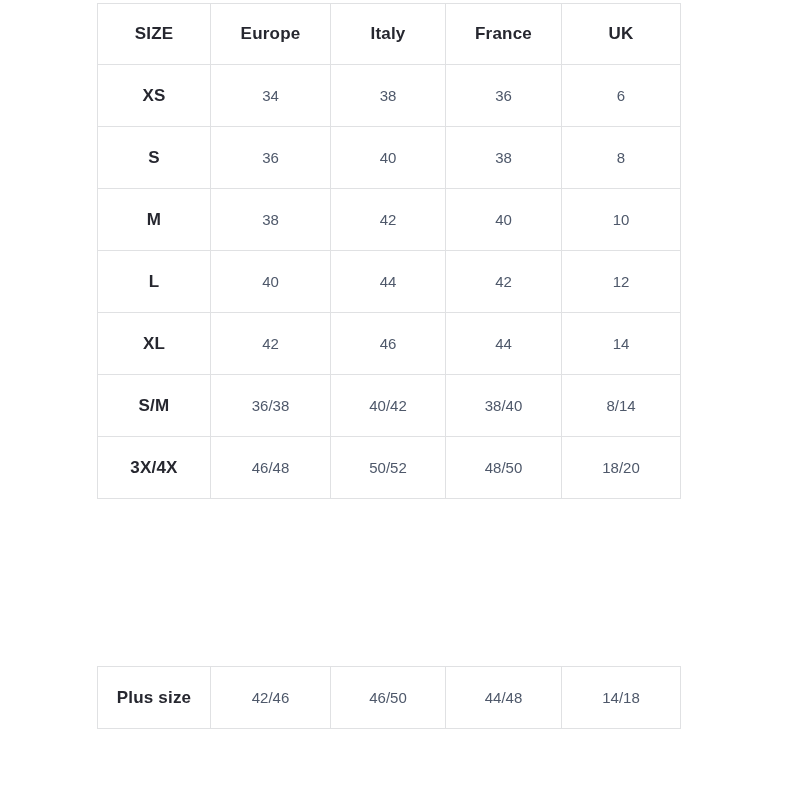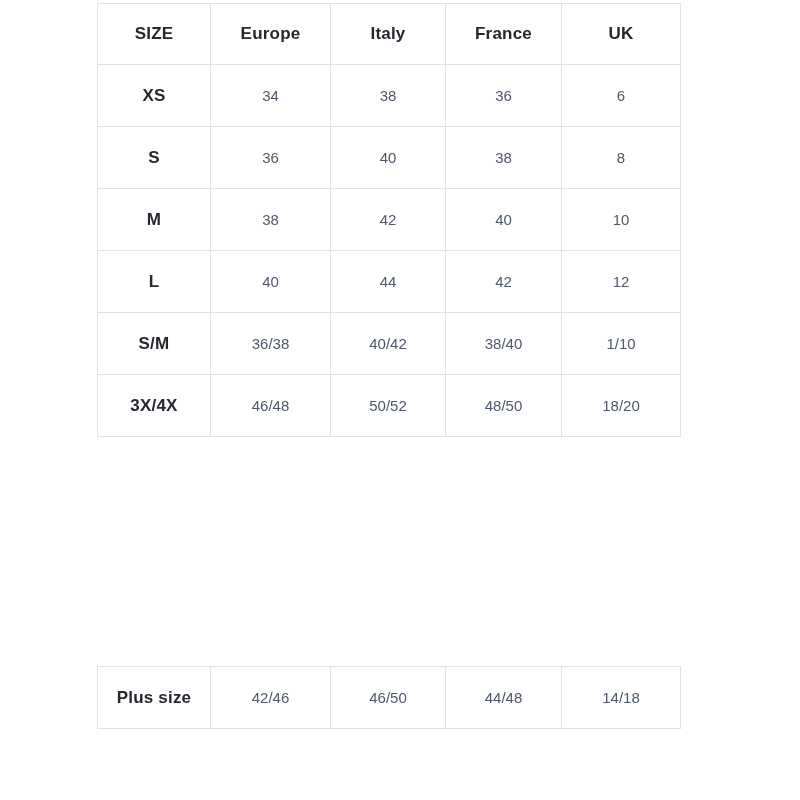--- a/index.html
+++ b/index.html
@@ -102,25 +102,32 @@
           <td class="val">10</td>
         </tr>
         <tr>
           <td class="label">L</td>
           <td class="val">40</td>
           <td class="val">44</td>
           <td class="val">42</td>
           <td class="val">12</td>
         </tr>
         <tr>
+          <td class="label">XL</td>
+          <td class="val">42</td>
+          <td class="val">46</td>
+          <td class="val">44</td>
+          <td class="val">14</td>
+        </tr>
+        <tr>
           <td class="label">S/M</td>
           <td class="val">36/38</td>
           <td class="val">40/42</td>
           <td class="val">38/40</td>
-          <td class="val">1/10</td>
+          <td class="val">8/14</td>
         </tr>
         <tr>
           <td class="label">3X/4X</td>
           <td class="val">46/48</td>
           <td class="val">50/52</td>
           <td class="val">48/50</td>
           <td class="val">18/20</td>
         </tr>
       </tbody>
   </table>

